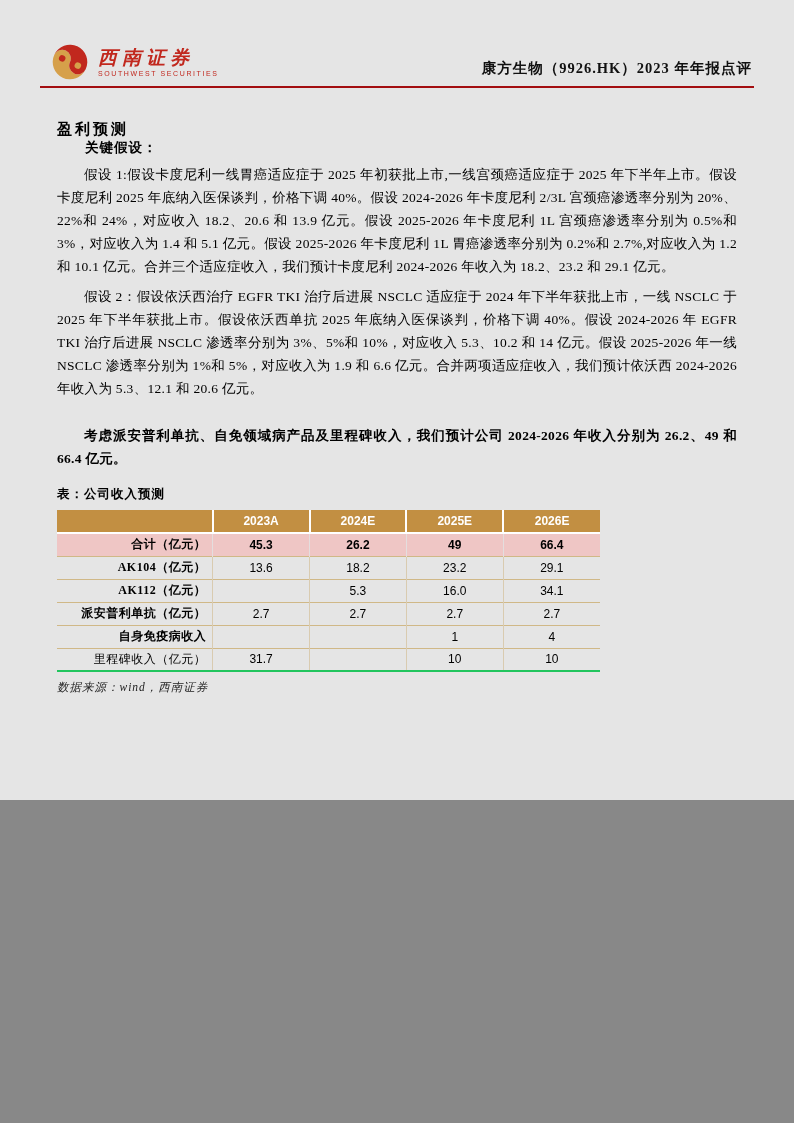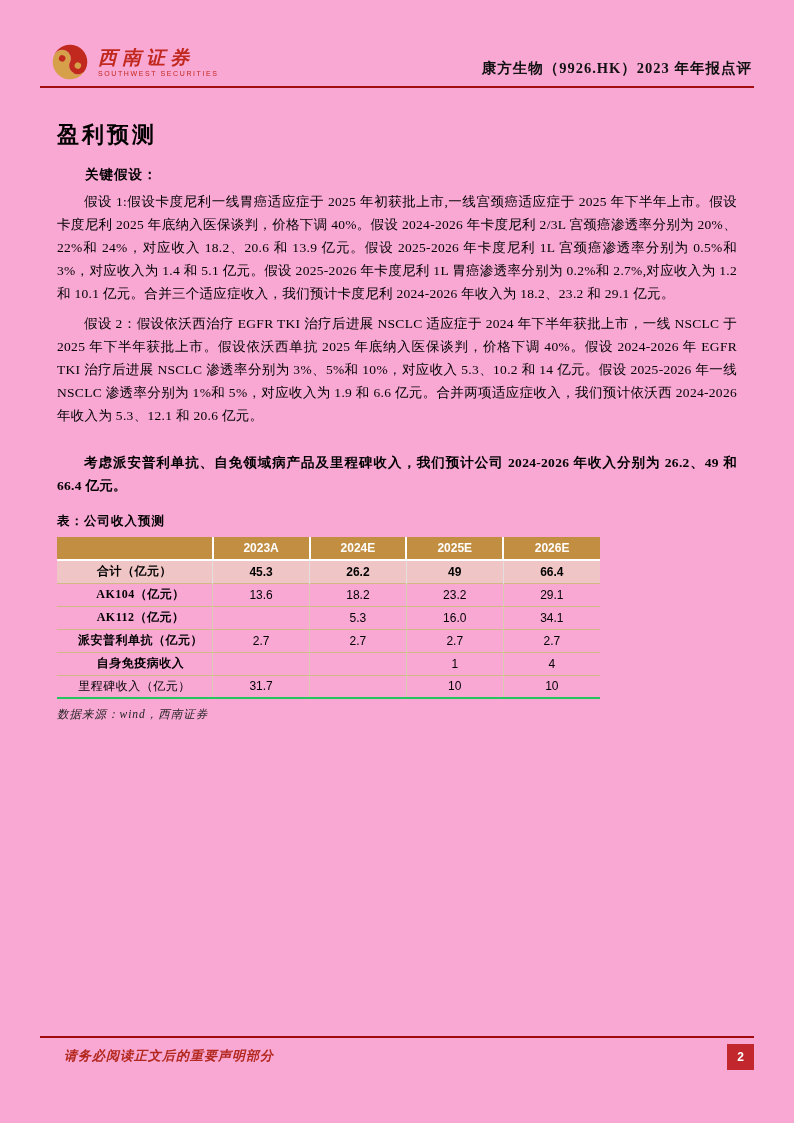--- a/index.html
+++ b/index.html
@@ -2,23 +2,23 @@
 <html lang="zh"><head>
 <meta charset="utf-8">
 <style>
   * { margin: 0; padding: 0; box-sizing: border-box; }
   html, body { background: #888; }
   body { font-family: "Liberation Serif", "DejaVu Serif", serif; }
 
   .page {
     position: relative;
     width: 794px;
-    height: 1123px;
+    height: 800px;
     margin: 0 auto;
-    background: #f9a8d4;
+    background: #e5e5e5;
     overflow: hidden;
   }
 
   
   .header {
     position: absolute;
     top: 0; left: 40px; right: 40px;
   }
   .header-row {
     display: flex;
@@ -55,25 +55,24 @@
     height: 2px;
     background: #a30d10;
   }
 
   
   .content {
     position: absolute;
     top: 120px; left: 57px; right: 57px;
   }
   .section-title {
-    font-size: 22px;
+    font-size: 15px;
     font-weight: bold;
     color: #000;
     letter-spacing: 3px;
-    margin-bottom: 16px;
   }
   .key-label {
     font-size: 13.5px;
     font-weight: bold;
     letter-spacing: 1px;
     margin: 0 0 6px 28px;
   }
   .para {
     font-size: 13.5px;
     line-height: 23px;
@@ -114,21 +113,21 @@
   }
   table.forecast th:first-child { border-left: none; }
   table.forecast td {
     border-left: 1px solid #d9cbb0;
     border-top: 1px solid #d0b887;
     font-family: "Liberation Sans", sans-serif;
     color: #000;
   }
   table.forecast td:first-child {
     border-left: none;
-    text-align: center;
+    text-align: right;
     font-family: "Liberation Serif", serif;
     font-weight: bold;
     letter-spacing: 0.5px;
   }
   table.forecast tr.row-total td {
     background: #efc6c5;
     font-weight: bold;
     border-top: none;
     border-left: 1px solid #e4dede;
   }

